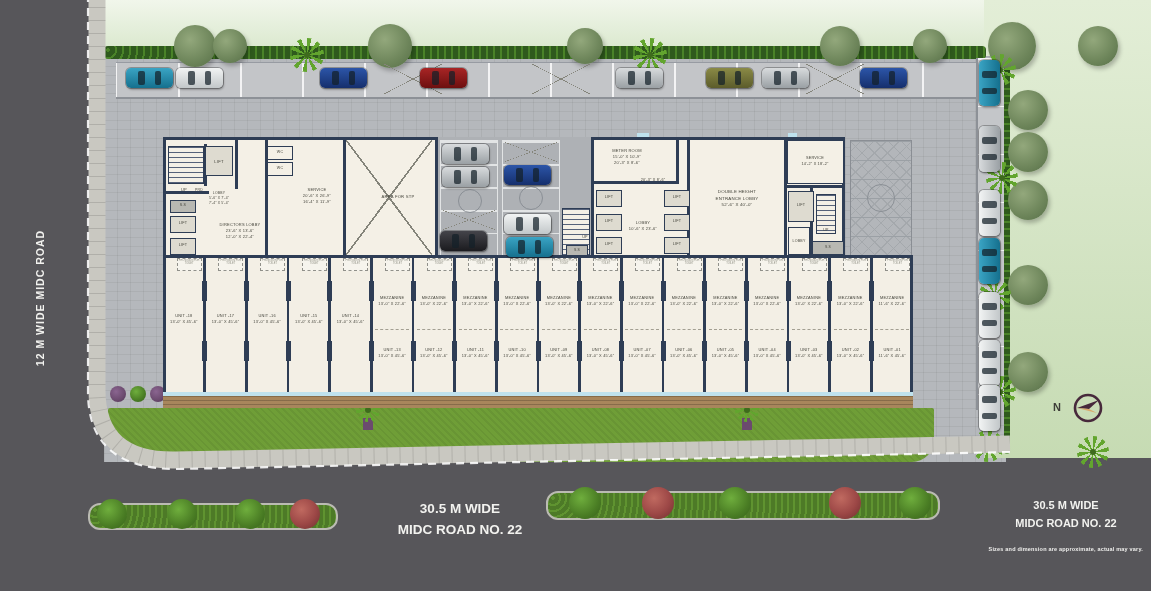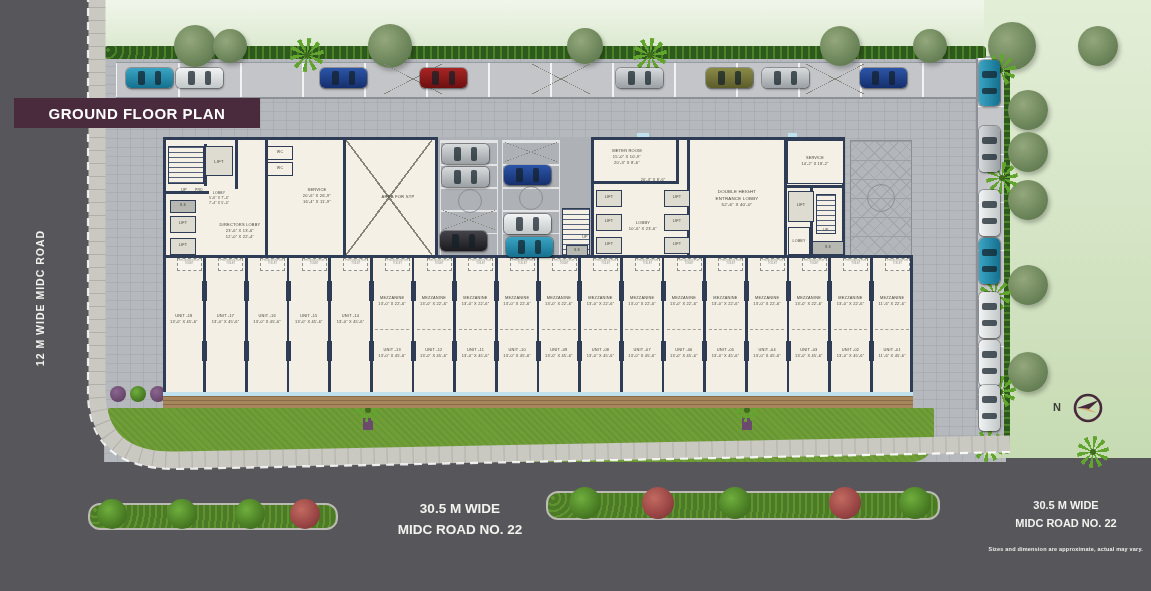--- a/index.html
+++ b/index.html
@@ -406,23 +406,20 @@
         <div class="carglass" style="top: 60%; left: 14%; height: 13%; width: 72%;"></div>
       </div>
     </div>
 
   <svg class="abs" style="left:0;top:0;" width="1151" height="591">
     <path d="M 97,-6 L 97,390 Q 97,461 175,460 L 1010,444" fill="none" stroke="#c9c8c1" stroke-width="17"></path>
     <path d="M 97,-6 L 97,390 Q 97,461 175,460 L 1010,444" fill="none" stroke="rgba(0,0,0,.12)" stroke-width="17" stroke-dasharray="1 12"></path>
     <path d="M 88,-6 L 88,392 Q 88,470 178,469 L 1012,452" fill="none" stroke="rgba(255,255,255,.88)" stroke-width="2.2" stroke-dasharray="8 6"></path>
   </svg>
 
-  <div class="abs title-badge" style="left:14px;top:98px;width:246px;height:30px;">
-    <span>GROUND FLOOR PLAN</span>
-  </div>
 
   <div class="abs roadtxt" style="left:-60px;top:292px;width:200px;font-size:10.5px;letter-spacing:1px;transform:rotate(-90deg);">
     <span>12 M WIDE MIDC ROAD</span>
   </div>
 
   <div class="abs roadtxt" style="left:360px;top:499px;width:200px;font-size:13.5px;line-height:1.55;">
     <div>30.5 M WIDE</div>
     <div>MIDC ROAD NO. 22</div>
   </div>
 

